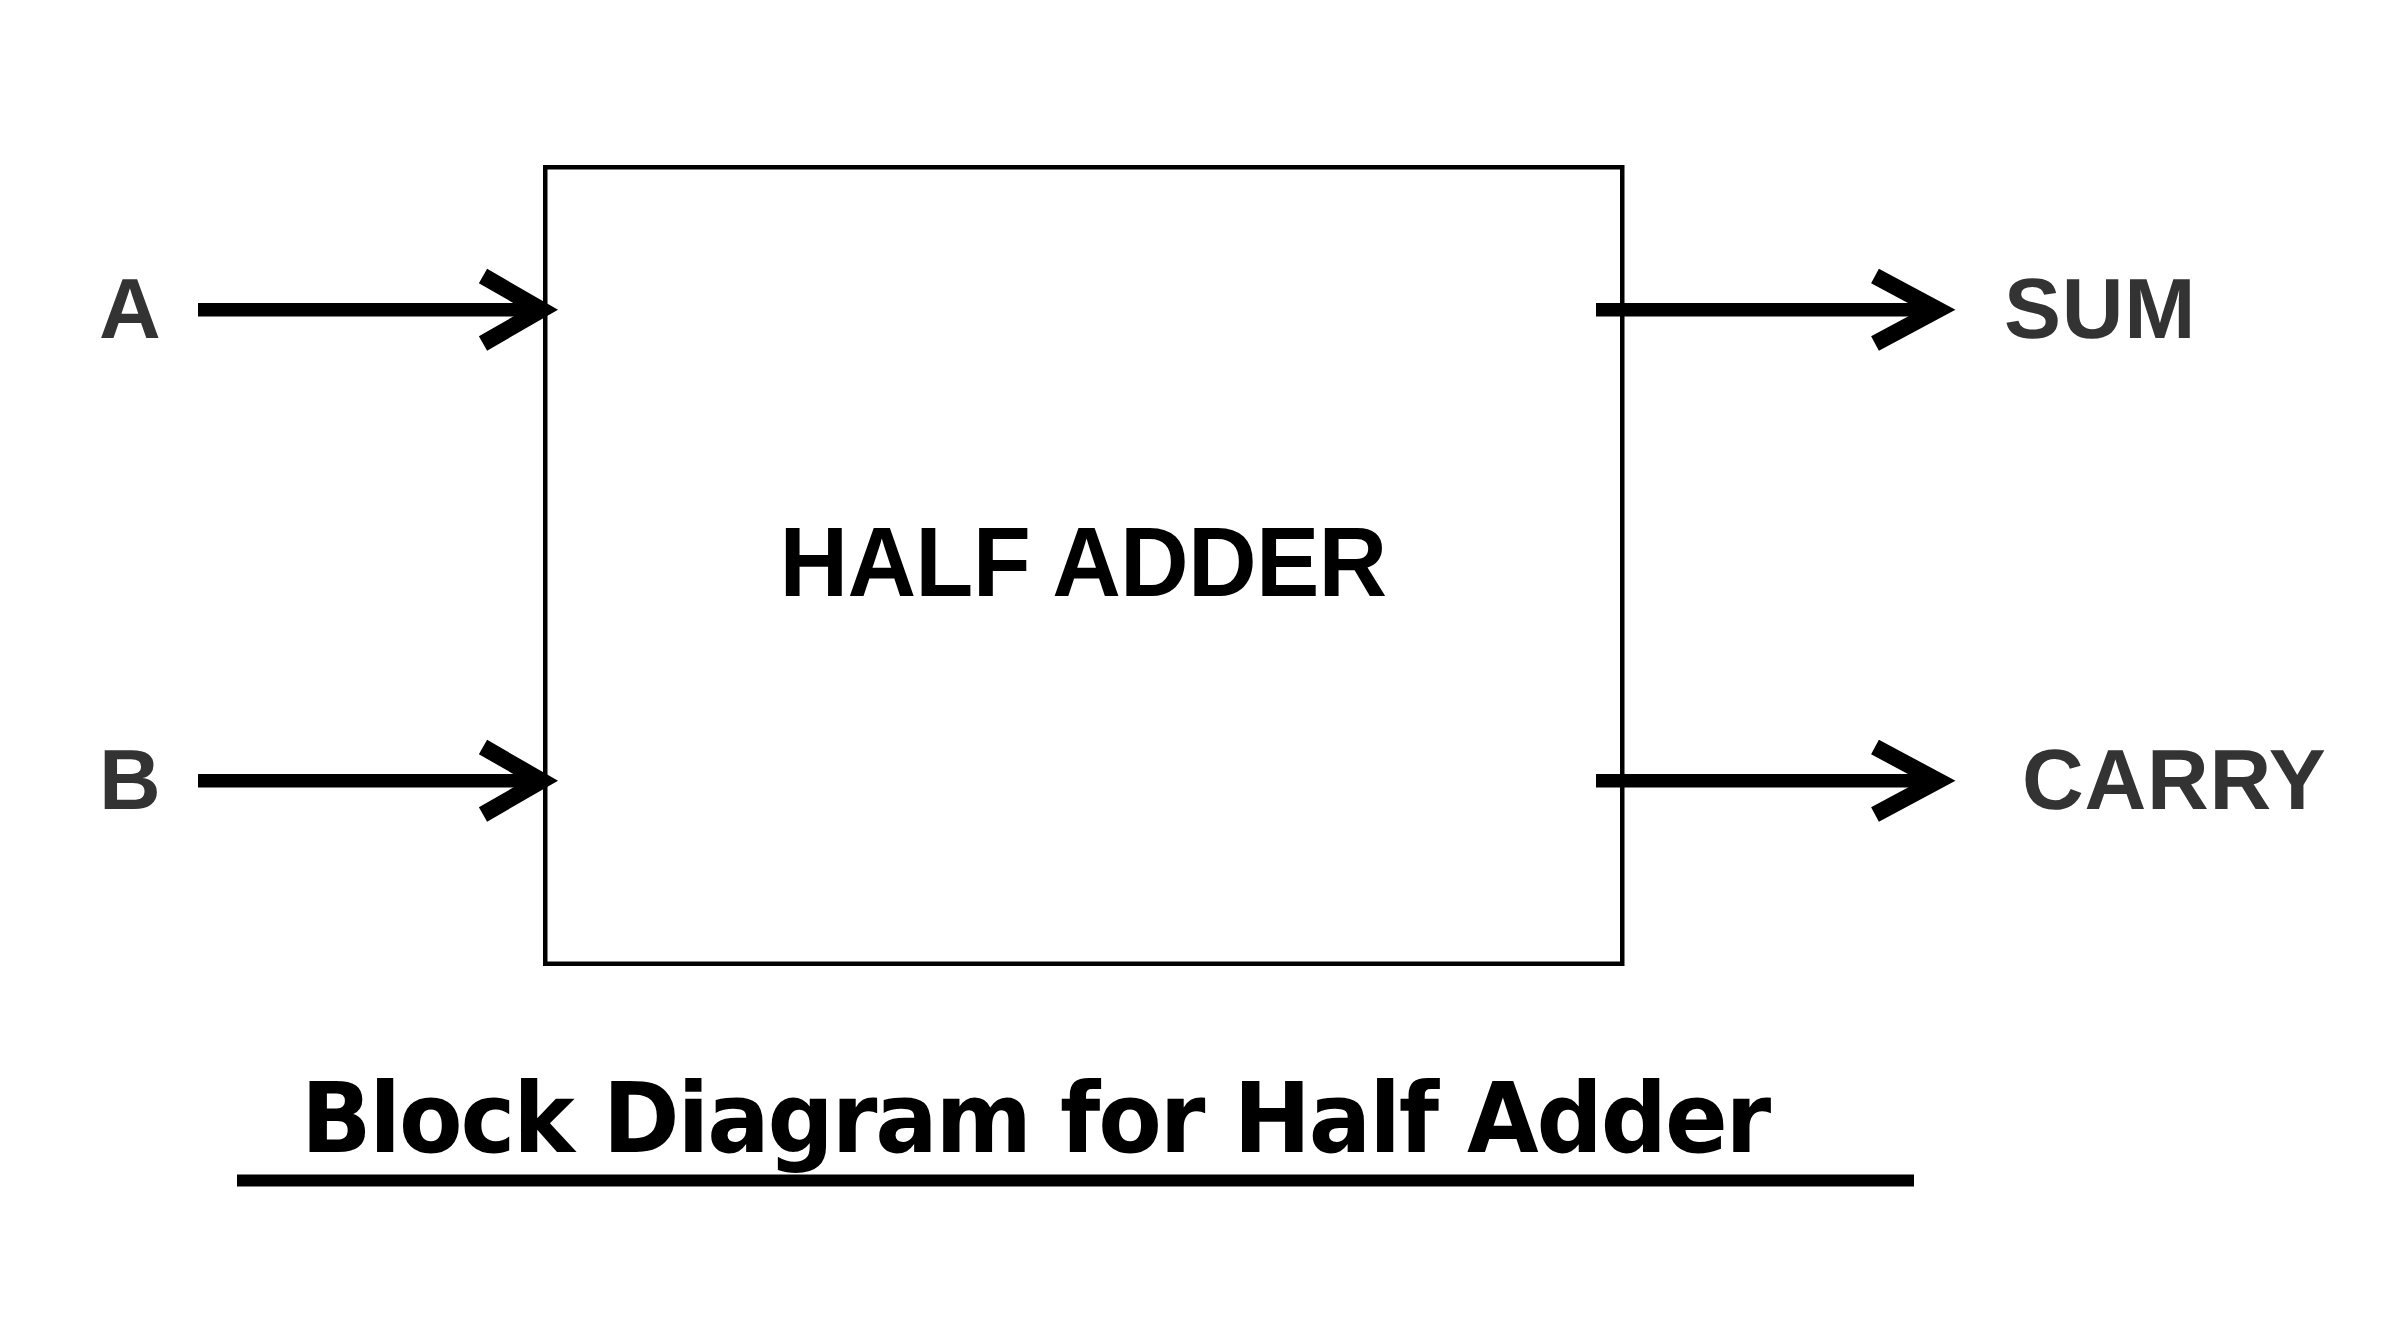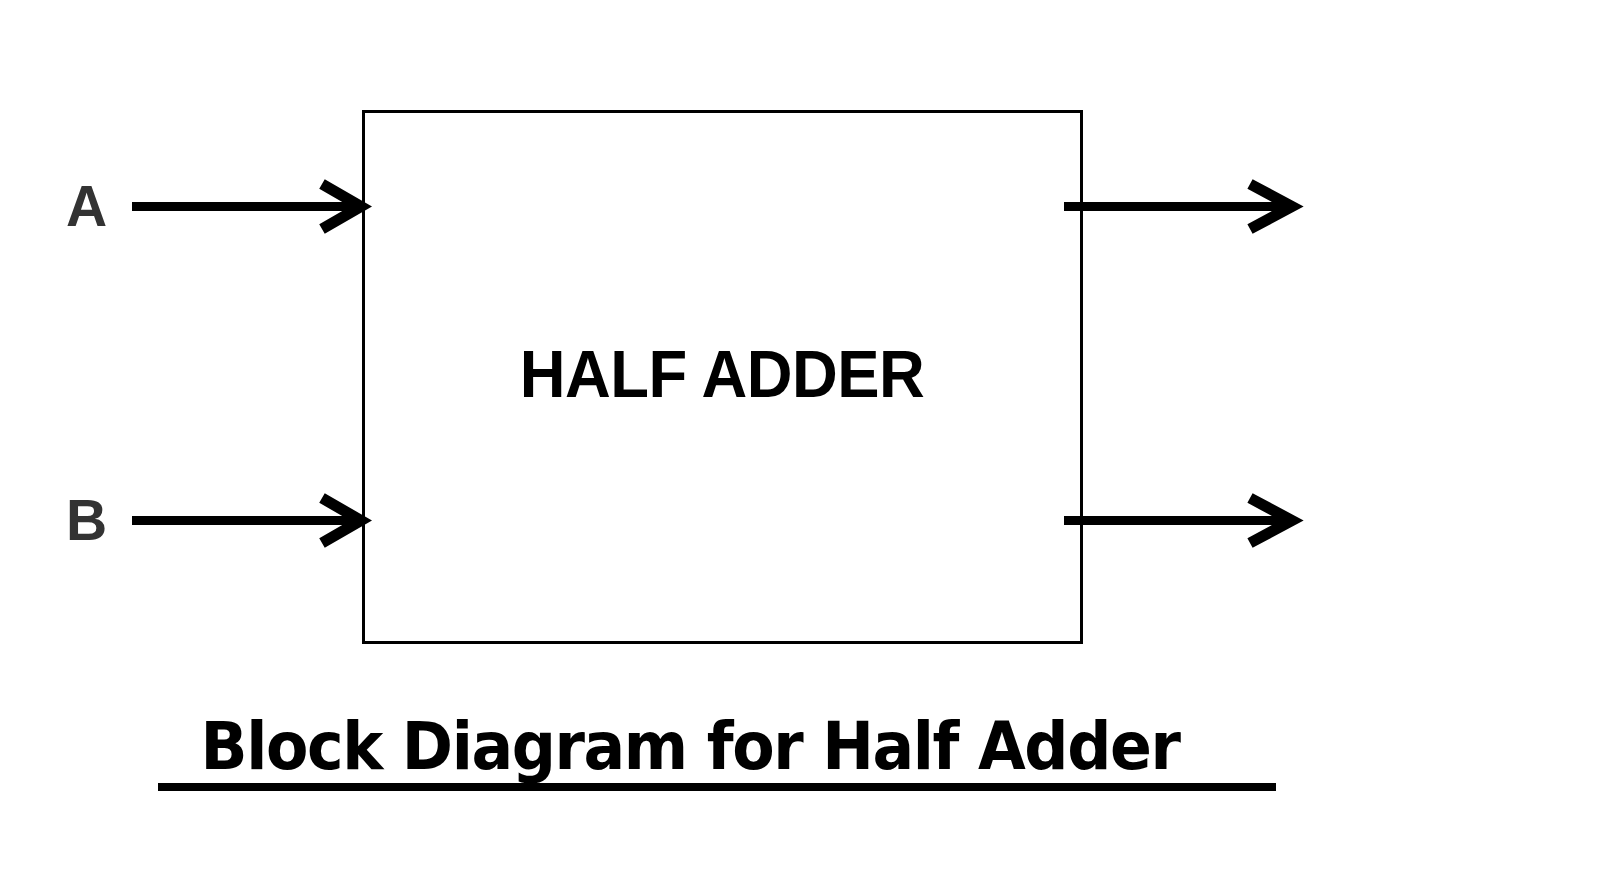--- a/index.html
+++ b/index.html
@@ -115,19 +115,21 @@
       <polyline points="1250,498 1292,520.5 1250,543" fill="none" stroke="#000000" stroke-width="11" stroke-linecap="butt" stroke-linejoin="miter"></polyline>
     </g>
 
     <rect x="158" y="783" width="1118" height="8" fill="#000000"></rect>
   </svg>
 
   <div class="txt port-label" id="label-a">A</div>
 
   <div class="txt port-label" id="label-b">B</div>
 
+  <div class="txt port-label" id="label-sum">SUM</div>
 
+  <div class="txt port-label" id="label-carry">CARRY</div>
 
   <div class="txt" id="block-title">HALF ADDER</div>
 
   <div class="txt" id="caption">Block Diagram for Half Adder</div>
 
 </div>
 
 </body></html>

